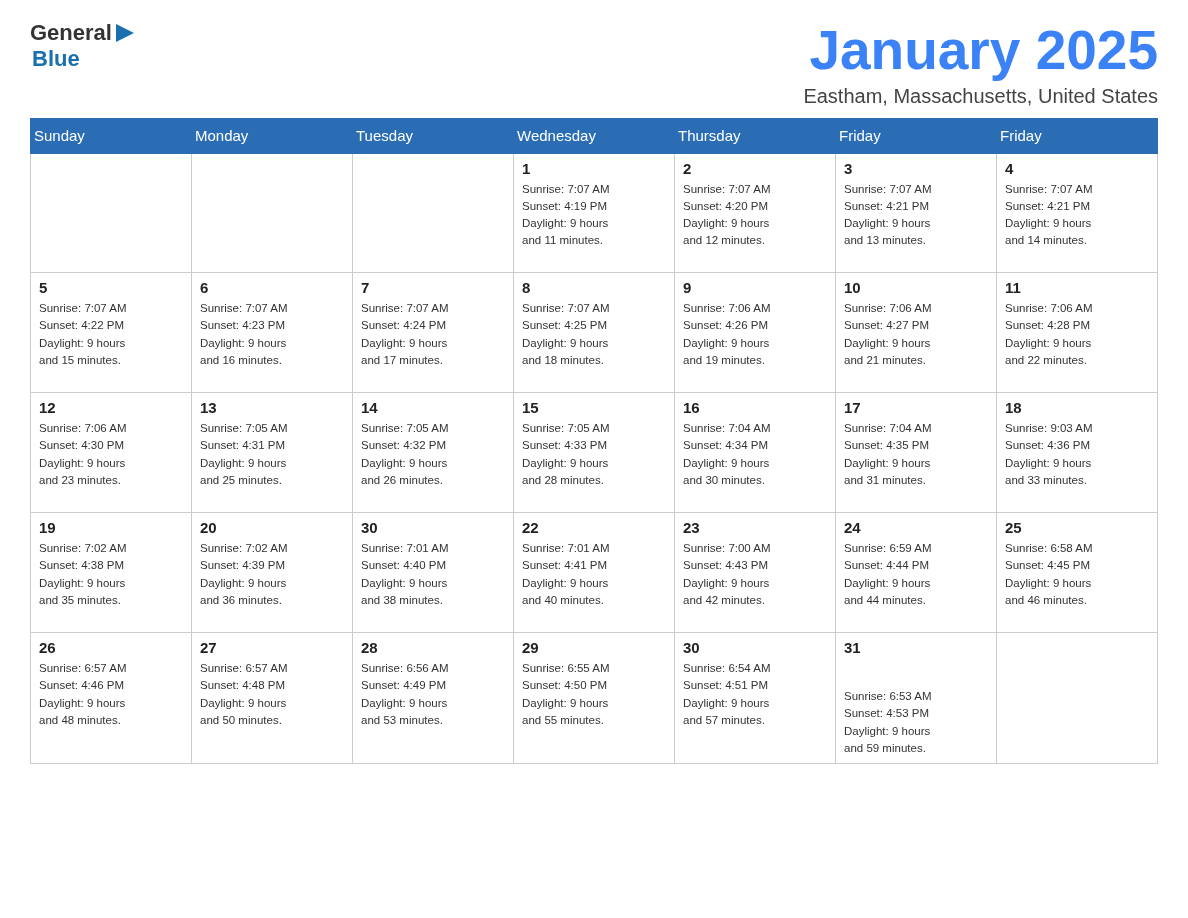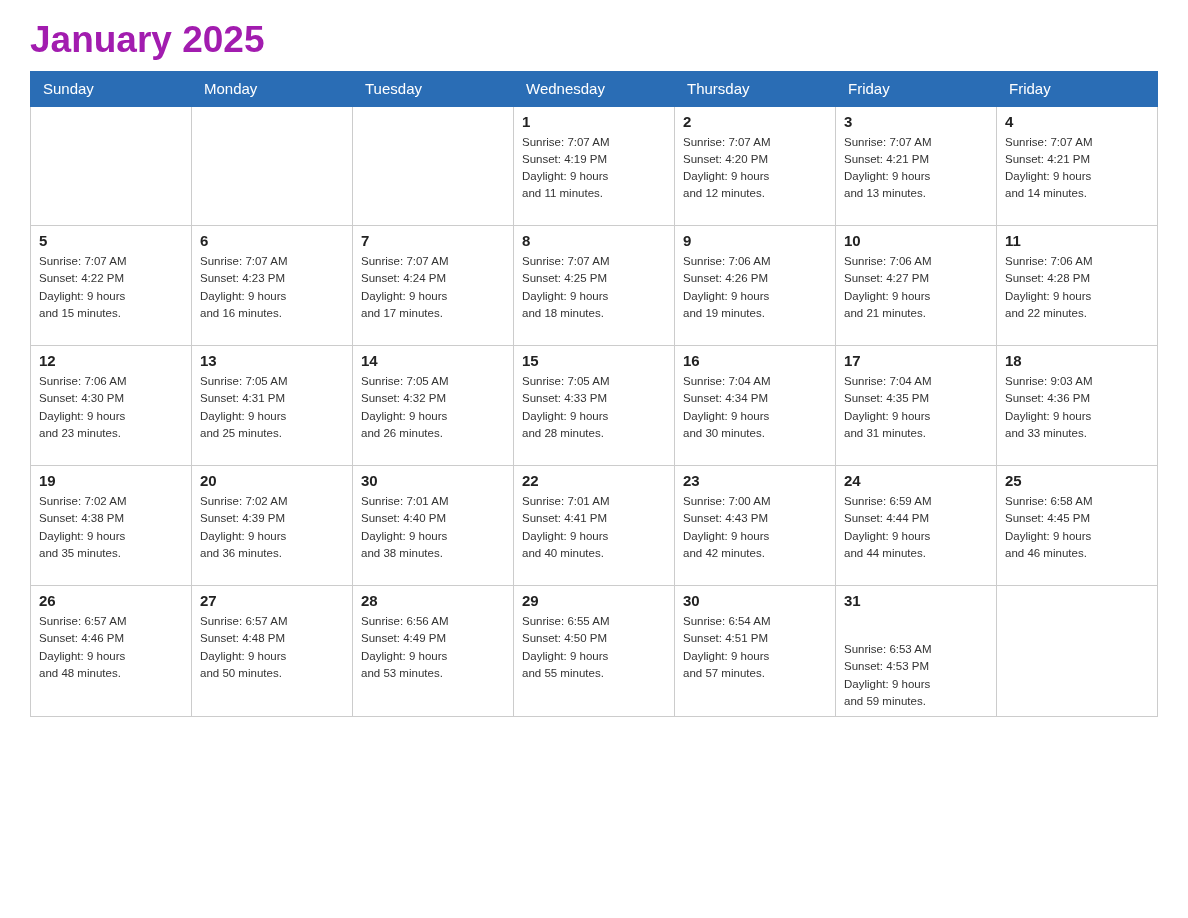--- a/index.html
+++ b/index.html
@@ -23,41 +23,41 @@
     }
     .logo-icon {
       width: 22px;
       height: 22px;
       margin-left: 2px;
     }
     .title-section {
       text-align: right;
     }
     .month-title {
-      font-size: 37px;
+      font-size: 55px;
       font-weight: bold;
-      color: #a21caf;
+      color: #3b82f6;
       line-height: 1.1;
     }
     .location {
       font-size: 20px;
       color: #444;
       margin-top: 4px;
     }
     table {
       width: 100%;
       border-collapse: collapse;
       margin-top: 10px;
     }
     thead tr th {
       background-color: #2a6db5;
       color: #fff;
       font-size: 15px;
       font-weight: normal;
-      padding: 8px 12px;
+      padding: 8px 3px;
       text-align: left;
       border: 1px solid #2a6db5;
     }
     tbody tr td {
       border: 1px solid #ccc;
       vertical-align: top;
       padding: 6px 8px;
       width: 14.28%;
       min-height: 100px;
       height: 120px;
@@ -96,22 +96,32 @@
       color: #1a6faf;
       font-size: 22px;
       font-weight: bold;
       margin-left: 2px;
     }
   </style>
 </head>
 <body>
 
 <div class="header">
+  <div class="logo-wrapper">
+    <div class="logo-line1">
+      <span class="logo-text-general">General</span>
+      <svg class="logo-icon" viewBox="0 0 22 22" xmlns="http://www.w3.org/2000/svg">
+        <polygon points="2,2 20,11 2,20" fill="#1a6faf"></polygon>
+      </svg>
+    </div>
+    <div class="logo-line2">Blue</div>
+  </div>
   <div class="title-section">
     <div class="month-title">January 2025</div>
+    <div class="location">Eastham, Massachusetts, United States</div>
   </div>
 </div>
 
 <table>
   <thead>
     <tr>
     <th>Sunday</th>
         <th>Monday</th>
         <th>Tuesday</th>
         <th>Wednesday</th>

